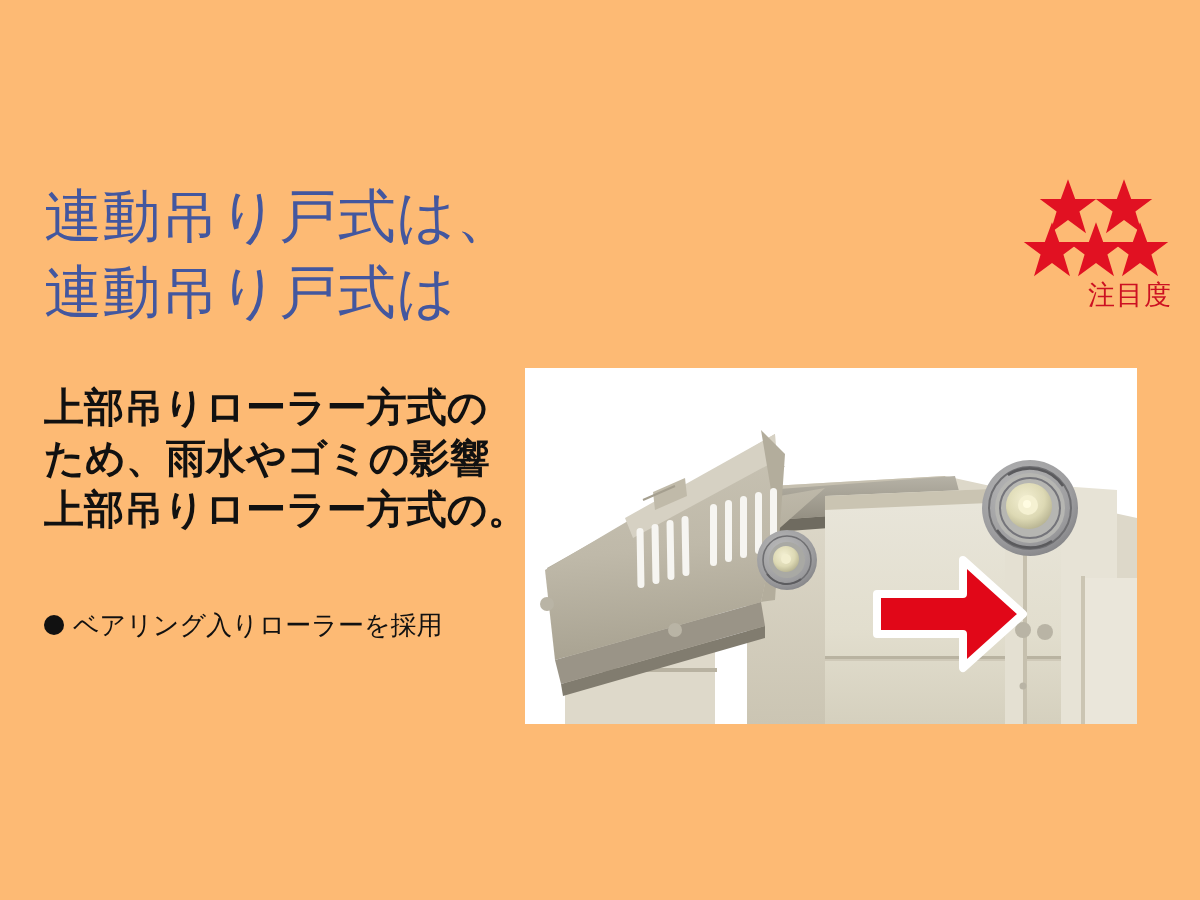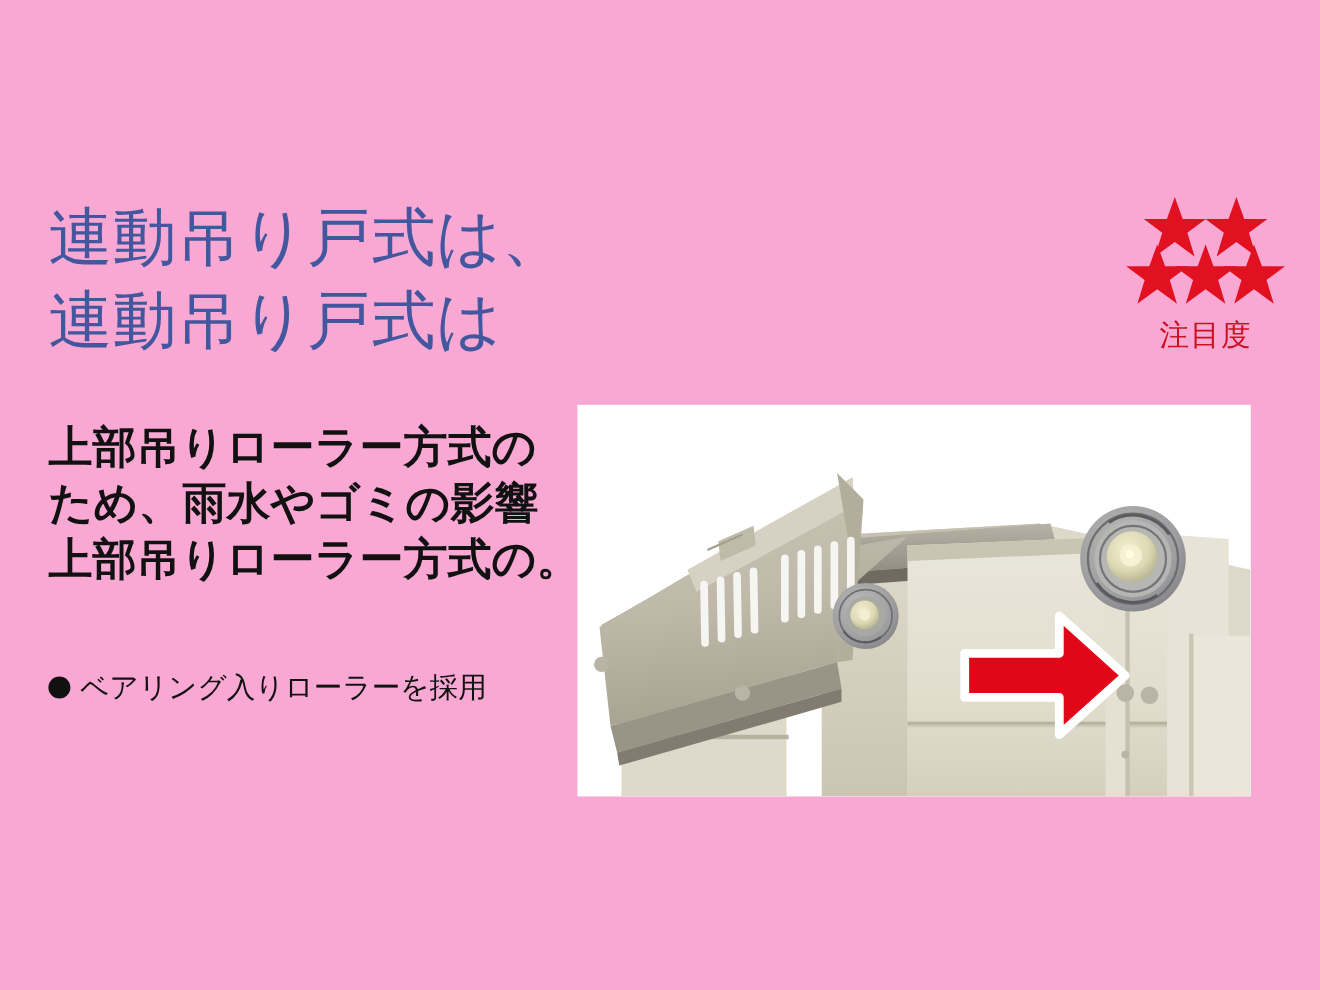--- a/index.html
+++ b/index.html
@@ -9,21 +9,21 @@
     background: #ffffff;
   }
   body {
     font-family: "Liberation Sans", "DejaVu Sans", sans-serif;
     -webkit-font-smoothing: antialiased;
   }
   #page {
     position: relative;
     width: 1200px;
     height: 900px;
-    background: #f9a8d4;
+    background: #fdba74;
     overflow: hidden;
   }
 
   
   #headline {
     position: absolute;
     left: 44px;
     top: 178px;
     width: 560px;
     color: #43579f;
@@ -87,26 +87,26 @@
     justify-content: center;
     align-items: flex-start;
   }
   #badge .stars-row.top { margin-bottom: -14px; }
   #badge .star {
     display: block;
   }
   #badge .star.top-star  { width: 60px; height: 57px; margin: 0 -2px; }
   #badge .star.bot-star  { width: 60px; height: 57px; margin: 0 -8px; }
   #badge-label {
-    text-align: center;
+    text-align: right;
     color: #cc1122;
     font-size: 27px;
     line-height: 30px;
     letter-spacing: 1px;
-    margin-top: 12px;
+    margin-top: 2px;
     font-weight: 500;
   }
 
   
   #photo {
     position: absolute;
     left: 525px;
     top: 368px;
     width: 612px;
     height: 356px;

